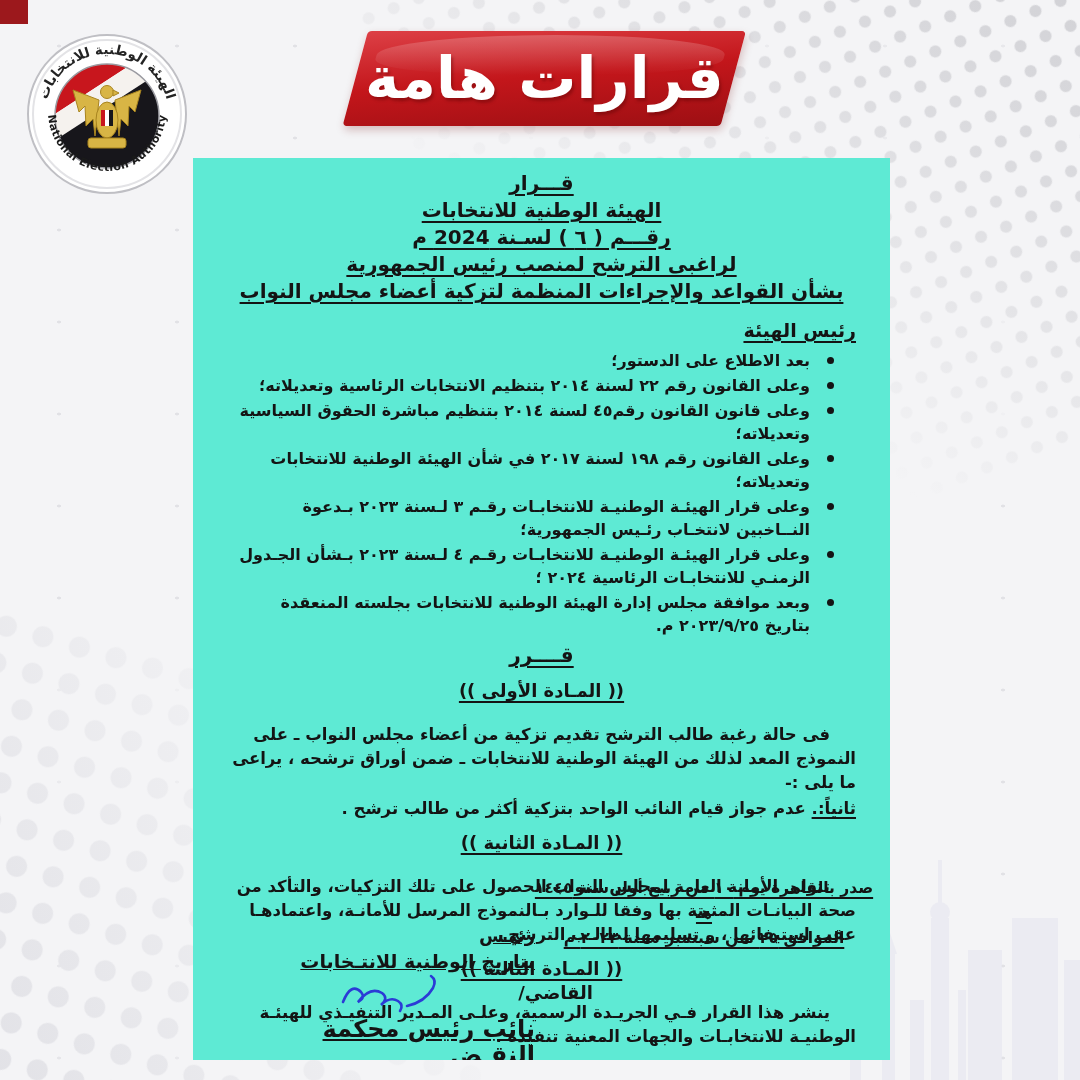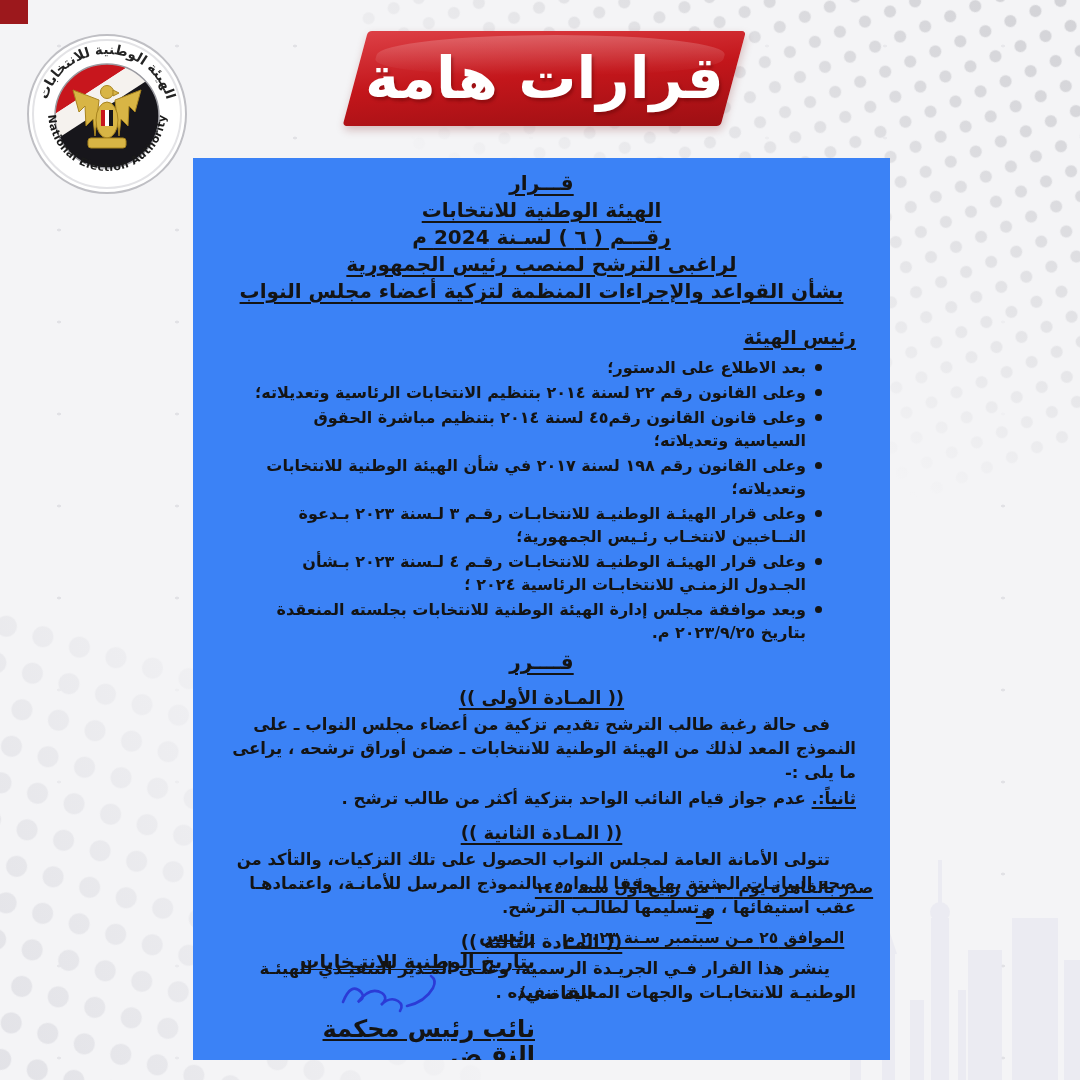--- a/index.html
+++ b/index.html
@@ -33,31 +33,31 @@
     box-shadow:2px 4px 8px rgba(120,20,20,.25);}
   .banner:before{content:"";position:absolute;left:4%;top:4px;right:4%;height:42%;
     background:linear-gradient(180deg, rgba(255,255,255,.22), rgba(255,255,255,0));border-radius:50% 50% 40% 40%;}
   .banner-label{position:absolute;inset:0;transform:skewX(15deg);
     display:flex;align-items:center;justify-content:center;
     color:#ffffff;font-size:58px;font-weight:800;line-height:95px;direction:rtl;
     text-shadow:2px 3px 3px rgba(80,0,0,.35);white-space:nowrap;}
 
   
   .doc{position:absolute;left:193px;top:158px;width:697px;height:902px;
-    background:#3b82f6;box-sizing:border-box;padding:12px 34px 0 34px;
+    background:#5eead4;box-sizing:border-box;padding:12px 34px 0 34px;
     direction:rtl;color:#141414;font-weight:700;overflow:hidden;}
   .u{text-decoration:underline;text-decoration-thickness:2px;text-underline-offset:4px;}
   .t-line{font-size:20px;line-height:27px;text-align:center;}
-  .chief{font-size:19px;line-height:26px;text-align:right;margin-top:19px;}
+  .chief{font-size:19px;line-height:26px;text-align:right;margin-top:12px;}
   .list{margin-top:6px;padding:0 22px 0 6px;}
-  .li{display:flex;gap:9px;font-size:16px;line-height:23px;margin:2px 12px;text-align:right;}
+  .li{display:flex;gap:17px;font-size:16px;line-height:23px;margin:2px 0;text-align:right;}
   .dot{flex:0 0 auto;width:7px;height:7px;border-radius:50%;background:#141414;margin-top:8px;}
   .decree{font-size:20px;line-height:27px;text-align:center;margin-top:5px;}
   .art-h{font-size:18px;line-height:27px;text-align:center;margin-top:8px;}
-  .para{font-size:16.5px;line-height:24px;text-align:right;text-indent:26px;margin-top:2px;}
+  .para{font-size:16.5px;line-height:24px;text-align:right;text-indent:26px;margin-top:19px;}
   .item{font-size:16.5px;line-height:24px;text-align:right;margin-top:2px;}
   .item .lbl{text-decoration:underline;text-decoration-thickness:2px;text-underline-offset:3px;}
   .date-block{position:absolute;right:16px;top:718px;width:340px;text-align:center;
     font-size:15.5px;line-height:25px;}
   .sig-block{position:absolute;left:42px;top:765px;width:300px;text-decoration:underline;}
   .sig-title{font-size:18px;line-height:25px;}
   .sig-org{font-size:19px;line-height:26px;}
   .sig-row{position:relative;height:42px;}
   .sig-judge{position:absolute;right:-58px;top:8px;font-size:18px;}
   .sig-scribble{position:absolute;right:88px;top:-2px;}

